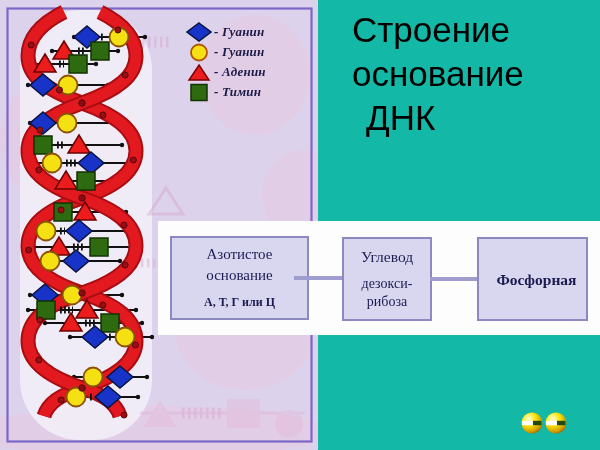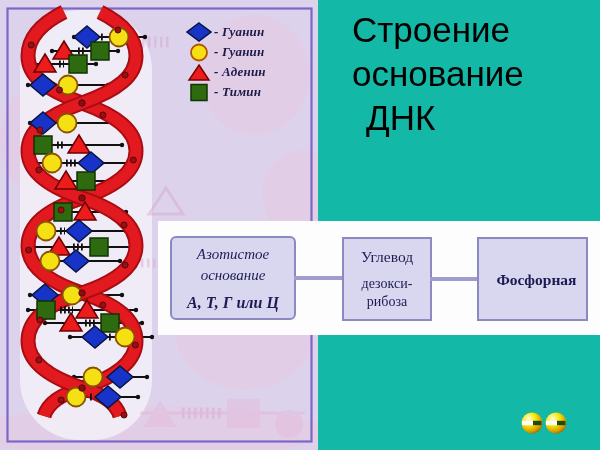--- a/index.html
+++ b/index.html
@@ -11,22 +11,22 @@
   .legend-icon{width:30px;display:flex;justify-content:center;align-items:center;}
   .legend-label{font-family:"Liberation Serif",serif;font-style:italic;font-weight:bold;
                 font-size:13px;color:#1a1a45;letter-spacing:.2px;}
   .title{position:absolute;left:352px;top:8px;color:#000;font-size:35px;line-height:44px;
          font-family:"Liberation Sans",sans-serif;}
   .title .t3{padding-left:14px;}
   .white-strip{position:absolute;left:158px;top:221px;width:442px;height:114px;background:#fdfdfd;}
   .dbox{position:absolute;background:#d9d7f0;border:2px solid #8b89bd;box-sizing:border-box;
         display:flex;flex-direction:column;align-items:center;justify-content:center;
         font-family:"Liberation Serif",serif;color:#1b1b52;text-align:center;}
-  .box1{left:170px;top:236px;width:126px;height:84px;font-style:italic;font-size:15px;line-height:21px;border-radius:6px;}
-  .box1 .emph{font-weight:bold;font-size:16px;margin-top:6px;}
+  .box1{left:170px;top:236px;width:139px;height:84px;font-size:15px;line-height:21px;}
+  .box1 .emph{font-weight:bold;font-size:12px;margin-top:6px;}
   .box2{left:342px;top:237px;width:90px;height:84px;font-size:14px;line-height:18px;}
   .box2 .head{font-weight:normal;font-size:15.5px;margin-bottom:9px;}
   .box3{left:477px;top:237px;width:111px;height:84px;font-size:15.5px;font-weight:600;line-height:21px;padding-left:8px;}
   .connector{position:absolute;height:4px;background:#9f9dcf;}
   .conn1{left:294px;top:276px;width:50px;}
   .conn2{left:430px;top:277px;width:49px;}
   .nav-balls{position:absolute;left:512px;top:410px;cursor:pointer;}
 </style>
 </head>
 <body>

